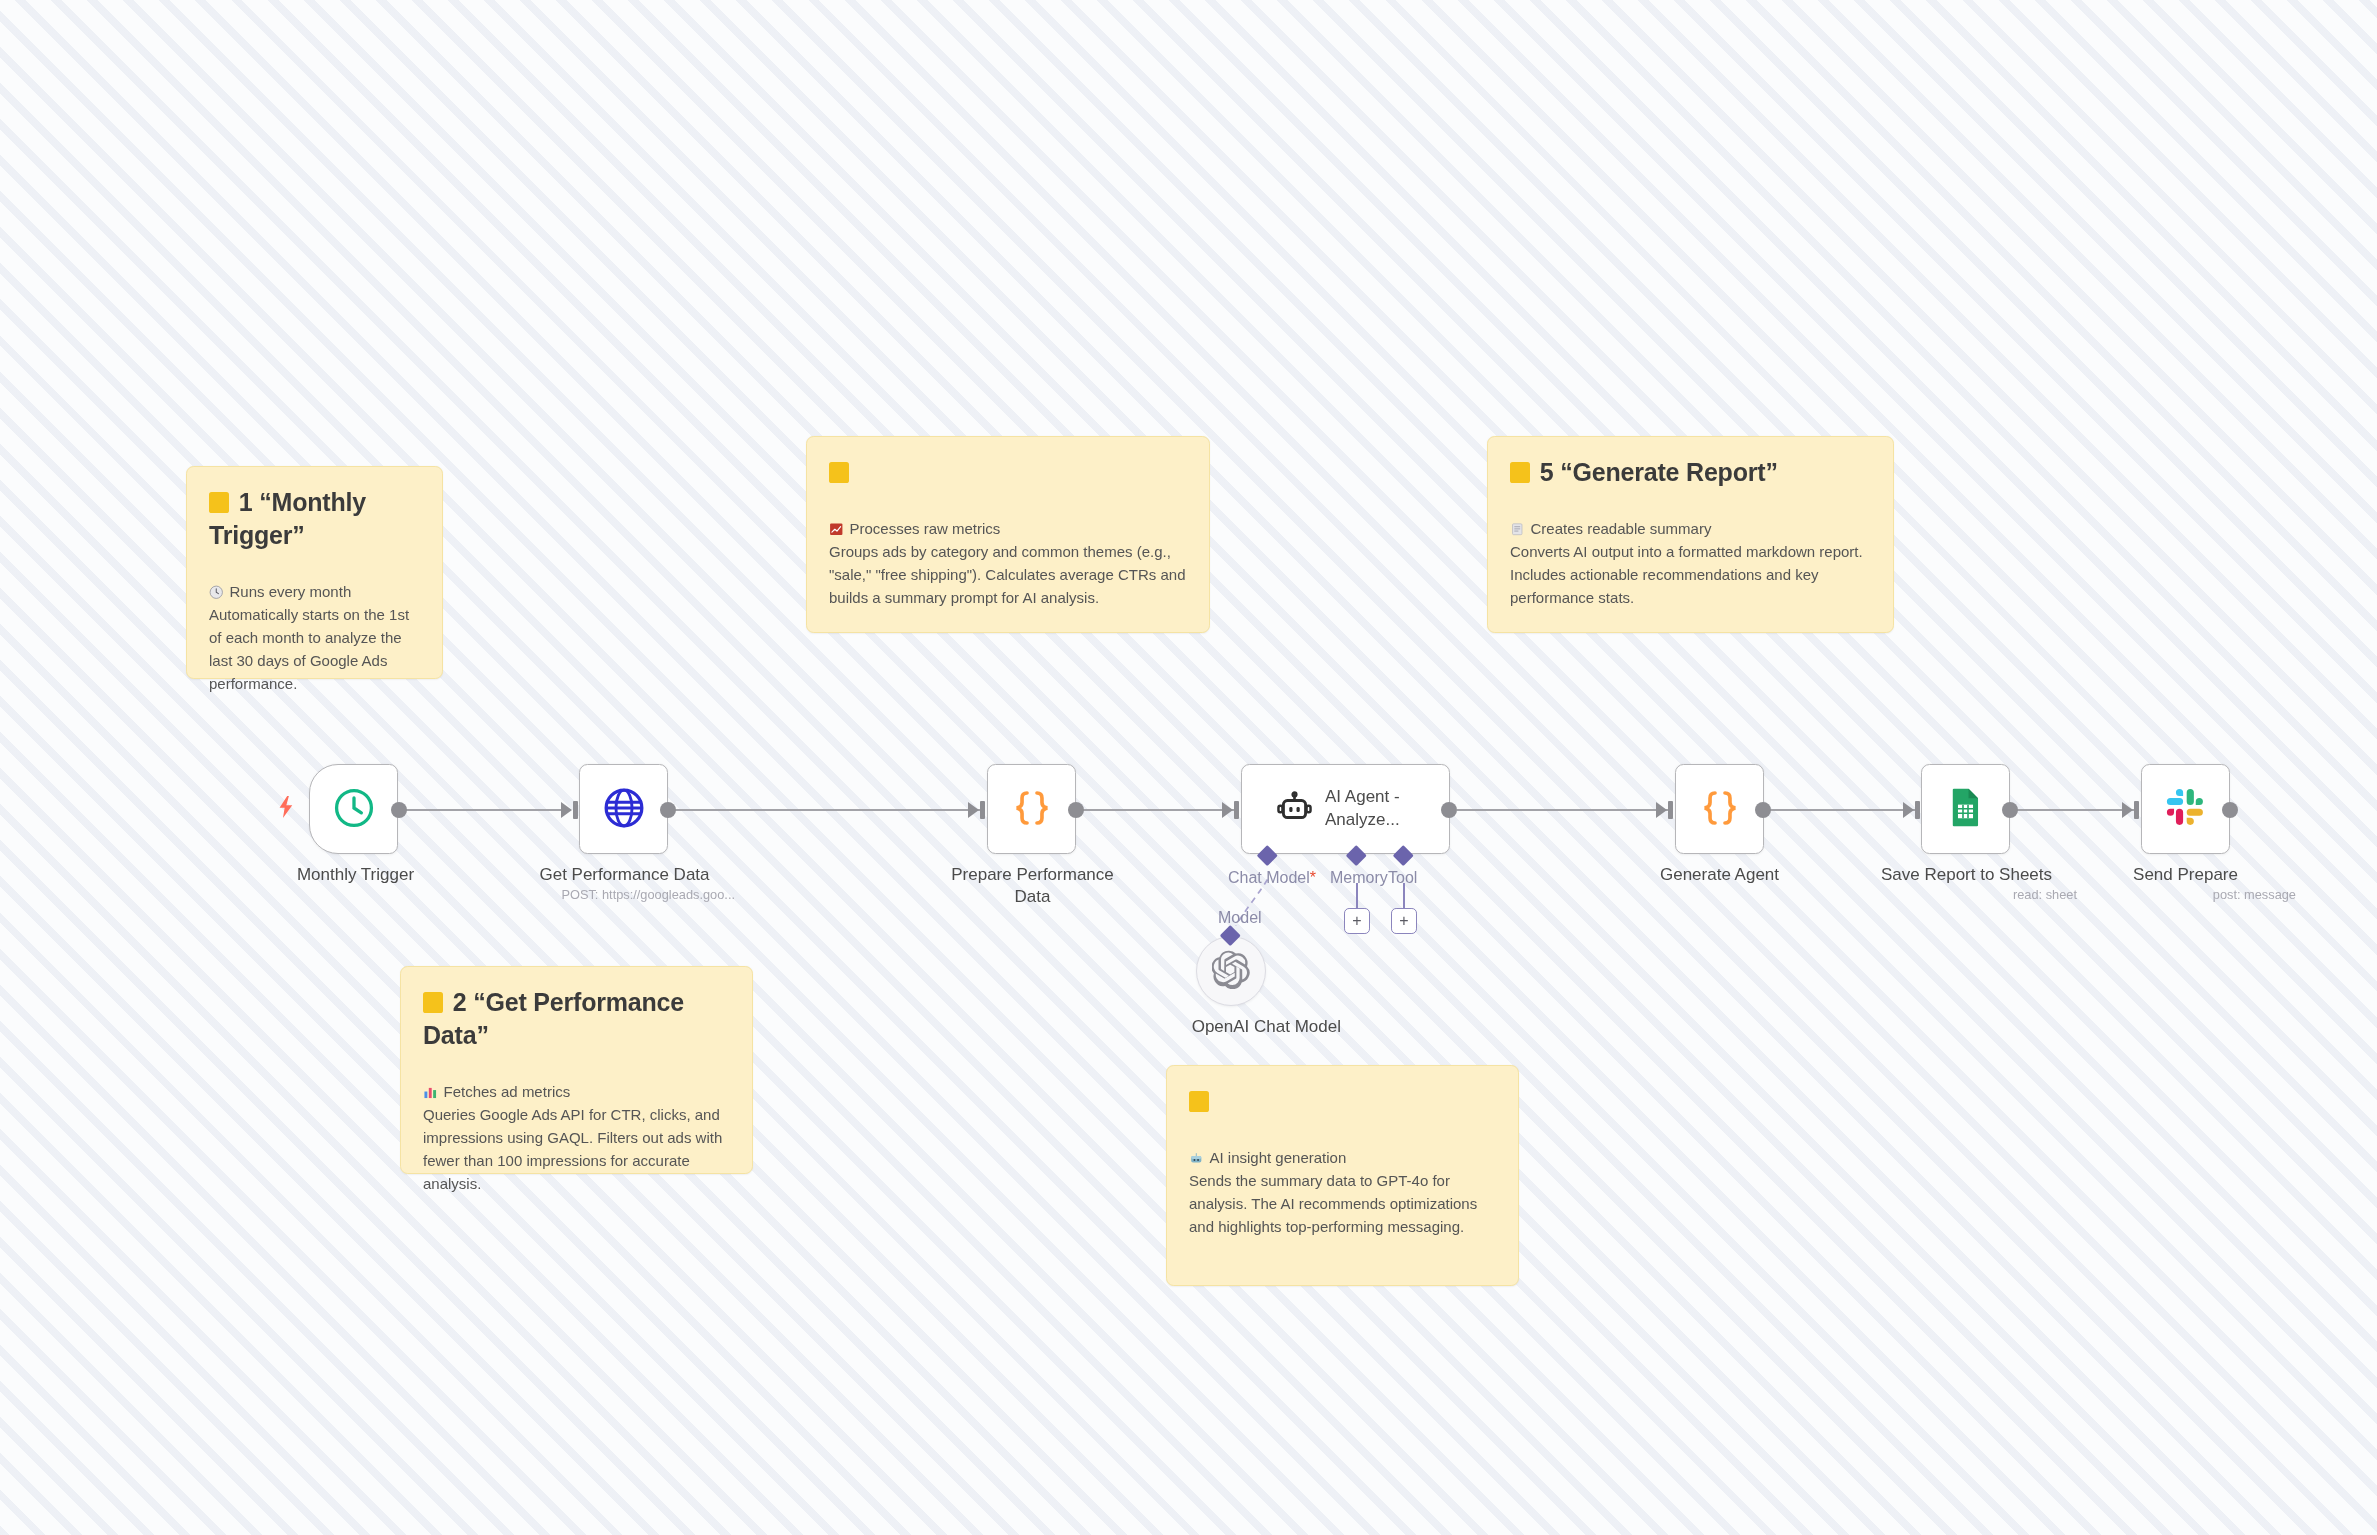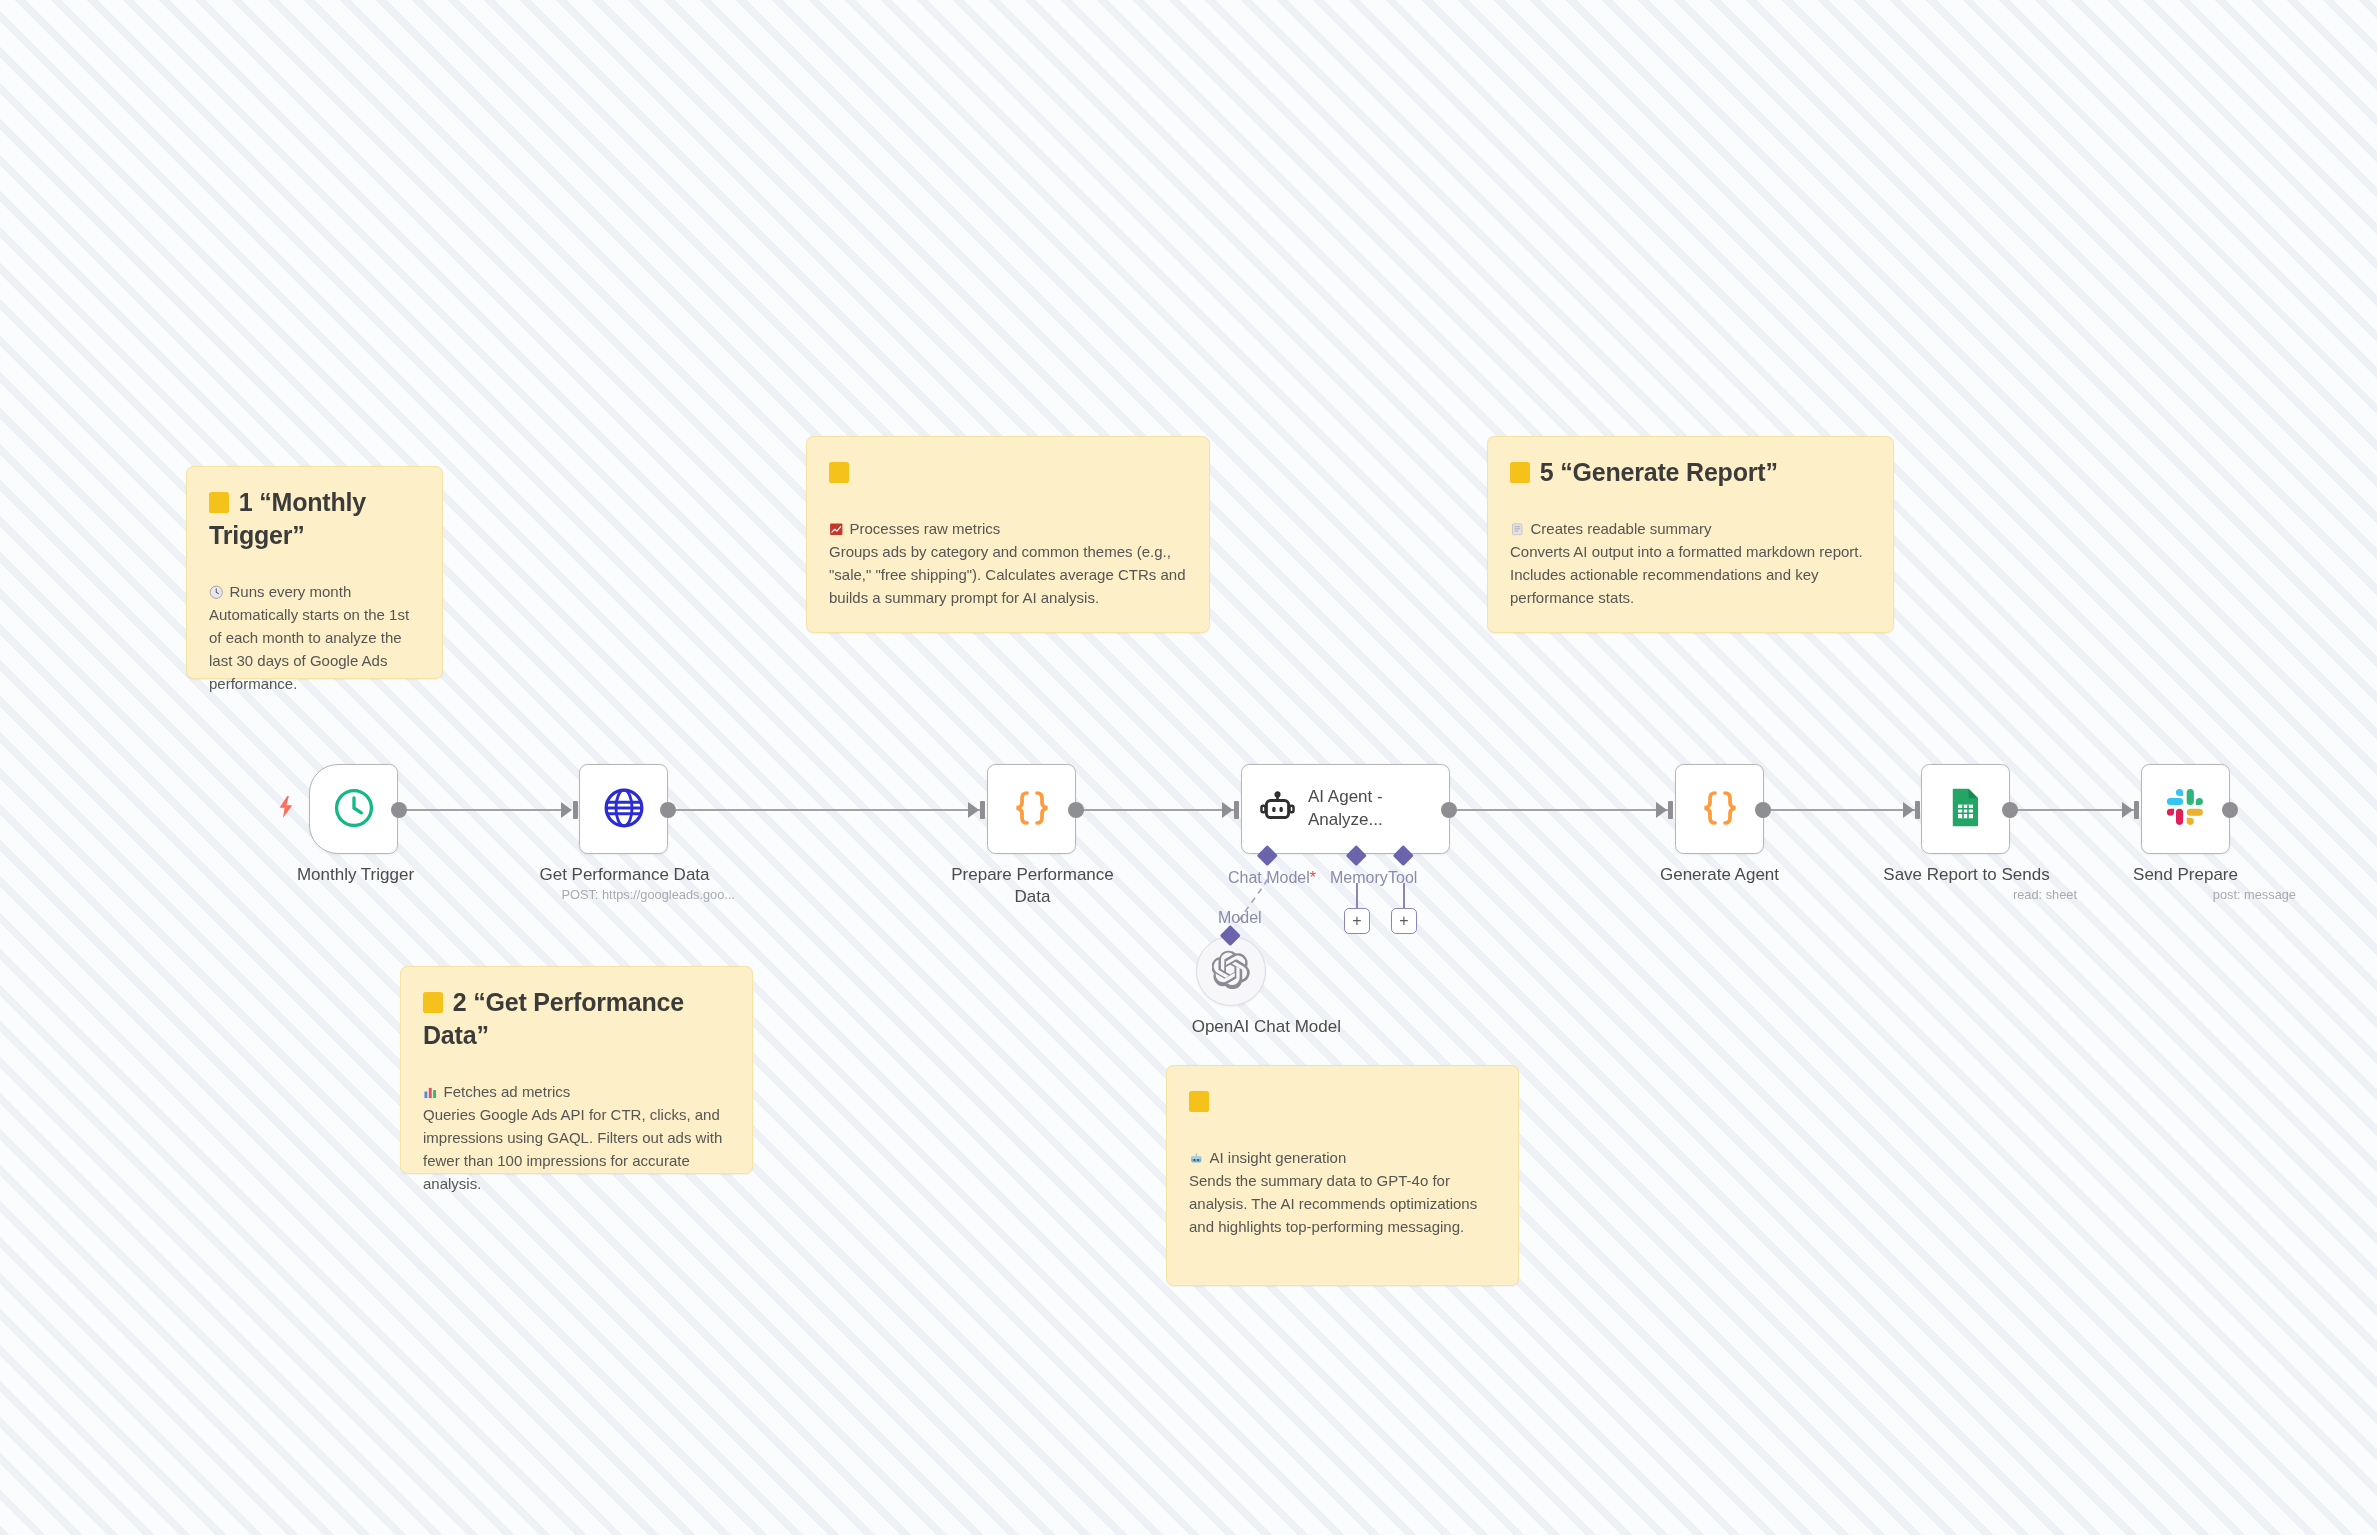--- a/index.html
+++ b/index.html
@@ -305,21 +305,21 @@
           <path d="M14.6 4.2c2.1 0 2.6 1.1 2.6 2.6v2.3c0 1.4.7 2.2 2 2.6v.6c-1.3.4-2 1.2-2 2.6v2.3c0 1.5-.5 2.6-2.6 2.6" fill="none" stroke="#ff9a3c" stroke-width="1.9" stroke-linecap="round"></path>
         </svg>
     </span>
   </div>
   <div class="port-out" style="left:1068px; top:802px;"></div>
   <div class="node-label" style="left:922px; top:864px; width:221px;">Prepare Performance
 Data</div>
 
   <div class="port-in-bar" style="left:1234px; top:801px;"></div>
   <div class="port-in" style="left:1222px; top:802px;"></div>
-  <div class="node" style="left:1241px; top:764px; width:209px; height:90px; justify-content:flex-start; padding-left:17px;">
+  <div class="node" style="left:1241px; top:764px; width:209px; height:90px; justify-content:flex-start; padding-left:34px;">
     <span style="margin-right:12px; display:flex;">
       <svg width="37" height="37" viewBox="0 0 24 24">
         <path d="M12 2v3" stroke="#2f2f2f" stroke-width="1.7" stroke-linecap="round"></path>
         <circle cx="12" cy="2.2" r="1.3" fill="none" stroke="#2f2f2f" stroke-width="1.4"></circle>
         <rect x="4.8" y="6.2" width="14.4" height="11" rx="2.6" fill="none" stroke="#2f2f2f" stroke-width="1.9"></rect>
         <rect x="1.6" y="9.6" width="2.6" height="4.2" rx="1.1" fill="none" stroke="#2f2f2f" stroke-width="1.6"></rect>
         <rect x="19.8" y="9.6" width="2.6" height="4.2" rx="1.1" fill="none" stroke="#2f2f2f" stroke-width="1.6"></rect>
         <rect x="8.6" y="10.4" width="2.1" height="3.3" rx="0.9" fill="#2f2f2f"></rect>
         <rect x="13.3" y="10.4" width="2.1" height="3.3" rx="0.9" fill="#2f2f2f"></rect>
       </svg>
@@ -376,21 +376,21 @@
     <span>
       <svg width="43" height="43" viewBox="0 0 24 24">
         <path d="M5.5 1.5h8.2L19 6.8v15.1a.6.6 0 0 1-.6.6H5.5a.6.6 0 0 1-.6-.6V2.1a.6.6 0 0 1 .6-.6z" fill="#23a566"></path>
         <path d="M13.7 1.5 19 6.8h-5.3z" fill="#1a8a53"></path>
         <rect x="7.8" y="10.4" width="8.4" height="7.6" fill="#fff"></rect>
         <path d="M7.8 12.7h8.4M7.8 15.2h8.4M10.6 10.4v7.6M13.4 10.4v7.6" stroke="#23a566" stroke-width="0.9"></path>
       </svg>
     </span>
   </div>
   <div class="port-out" style="left:2002px; top:802px;"></div>
-  <div class="node-label" style="left:1856px; top:864px; width:221px;">Save Report to Sends</div>
+  <div class="node-label" style="left:1856px; top:864px; width:221px;">Save Report to Sheets</div>
   <div class="node-sub" style="left:1856px; top:887px; width:221px;">read: sheet</div>
 
   <div class="port-in-bar" style="left:2134px; top:801px;"></div>
   <div class="port-in" style="left:2122px; top:802px;"></div>
   <div class="node" style="left:2141px; top:764px; width:89px; height:90px;">
     <span>
       <svg width="41" height="41" viewBox="0 0 24 24">
         <path d="M5.3 14.8a2.1 2.1 0 1 1-2.1-2.1h2.1zM6.4 14.8a2.1 2.1 0 0 1 4.2 0v5.3a2.1 2.1 0 1 1-4.2 0z" fill="#e01e5a"></path>
         <path d="M8.5 5.3a2.1 2.1 0 1 1 2.1-2.1v2.1zM8.5 6.4a2.1 2.1 0 0 1 0 4.2H3.2a2.1 2.1 0 1 1 0-4.2z" fill="#36c5f0"></path>
         <path d="M18 8.5a2.1 2.1 0 1 1 2.1 2.1H18zM16.9 8.5a2.1 2.1 0 0 1-4.2 0V3.2a2.1 2.1 0 1 1 4.2 0z" fill="#2eb67d"></path>

